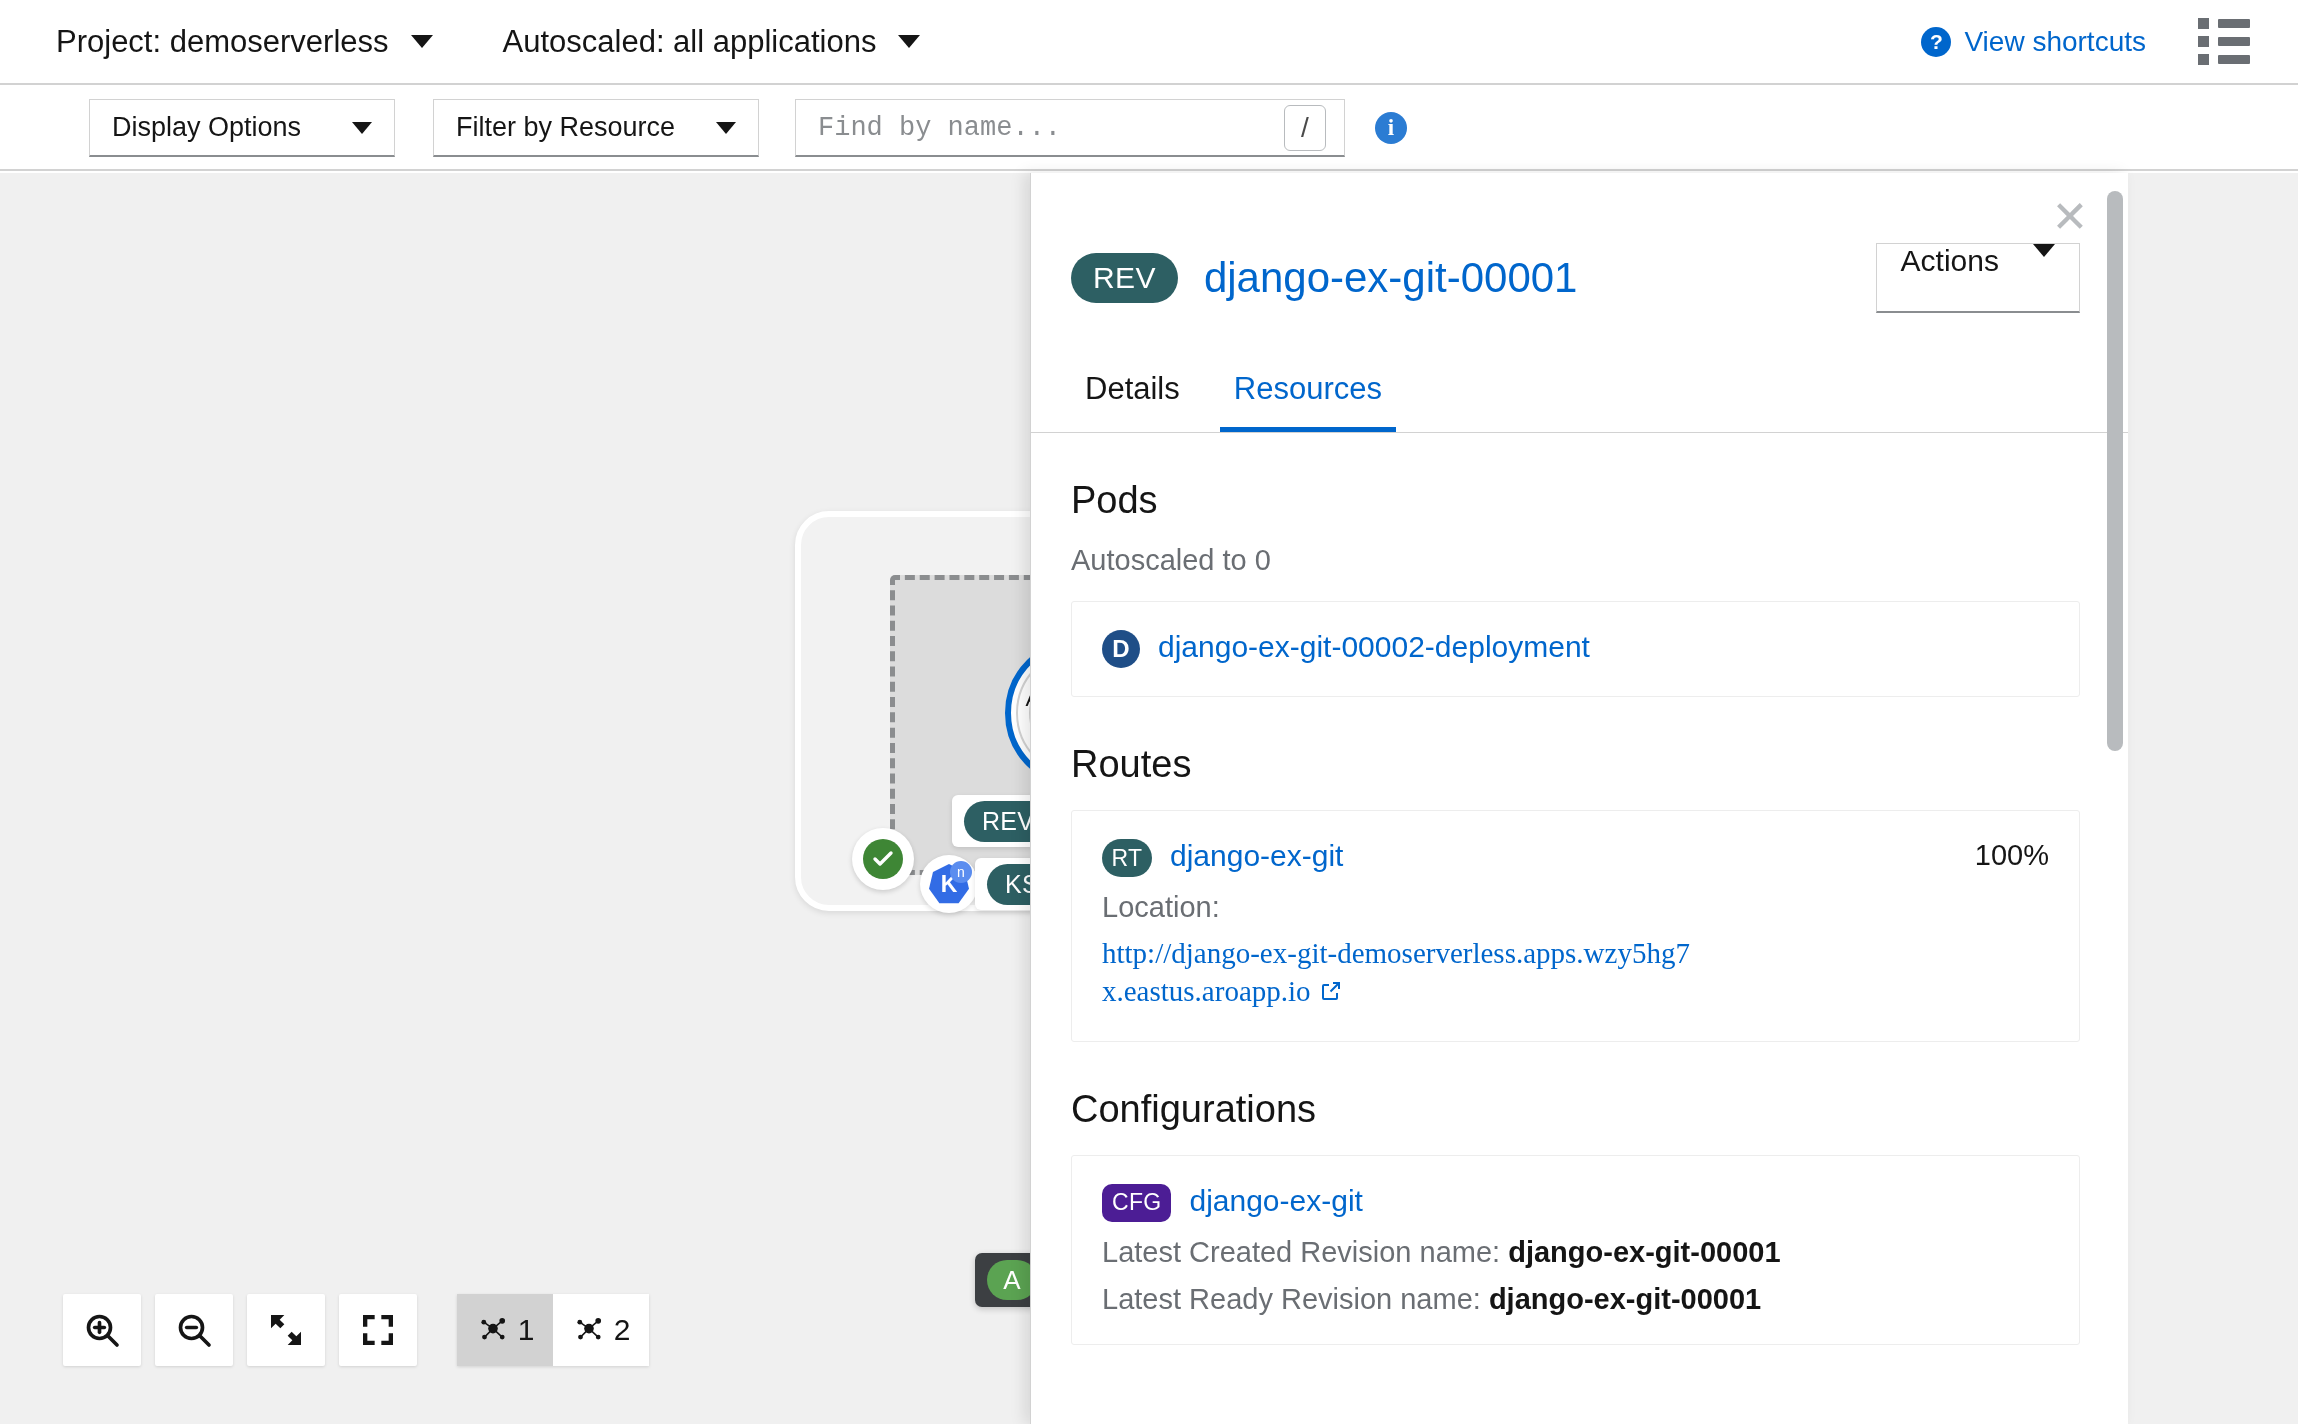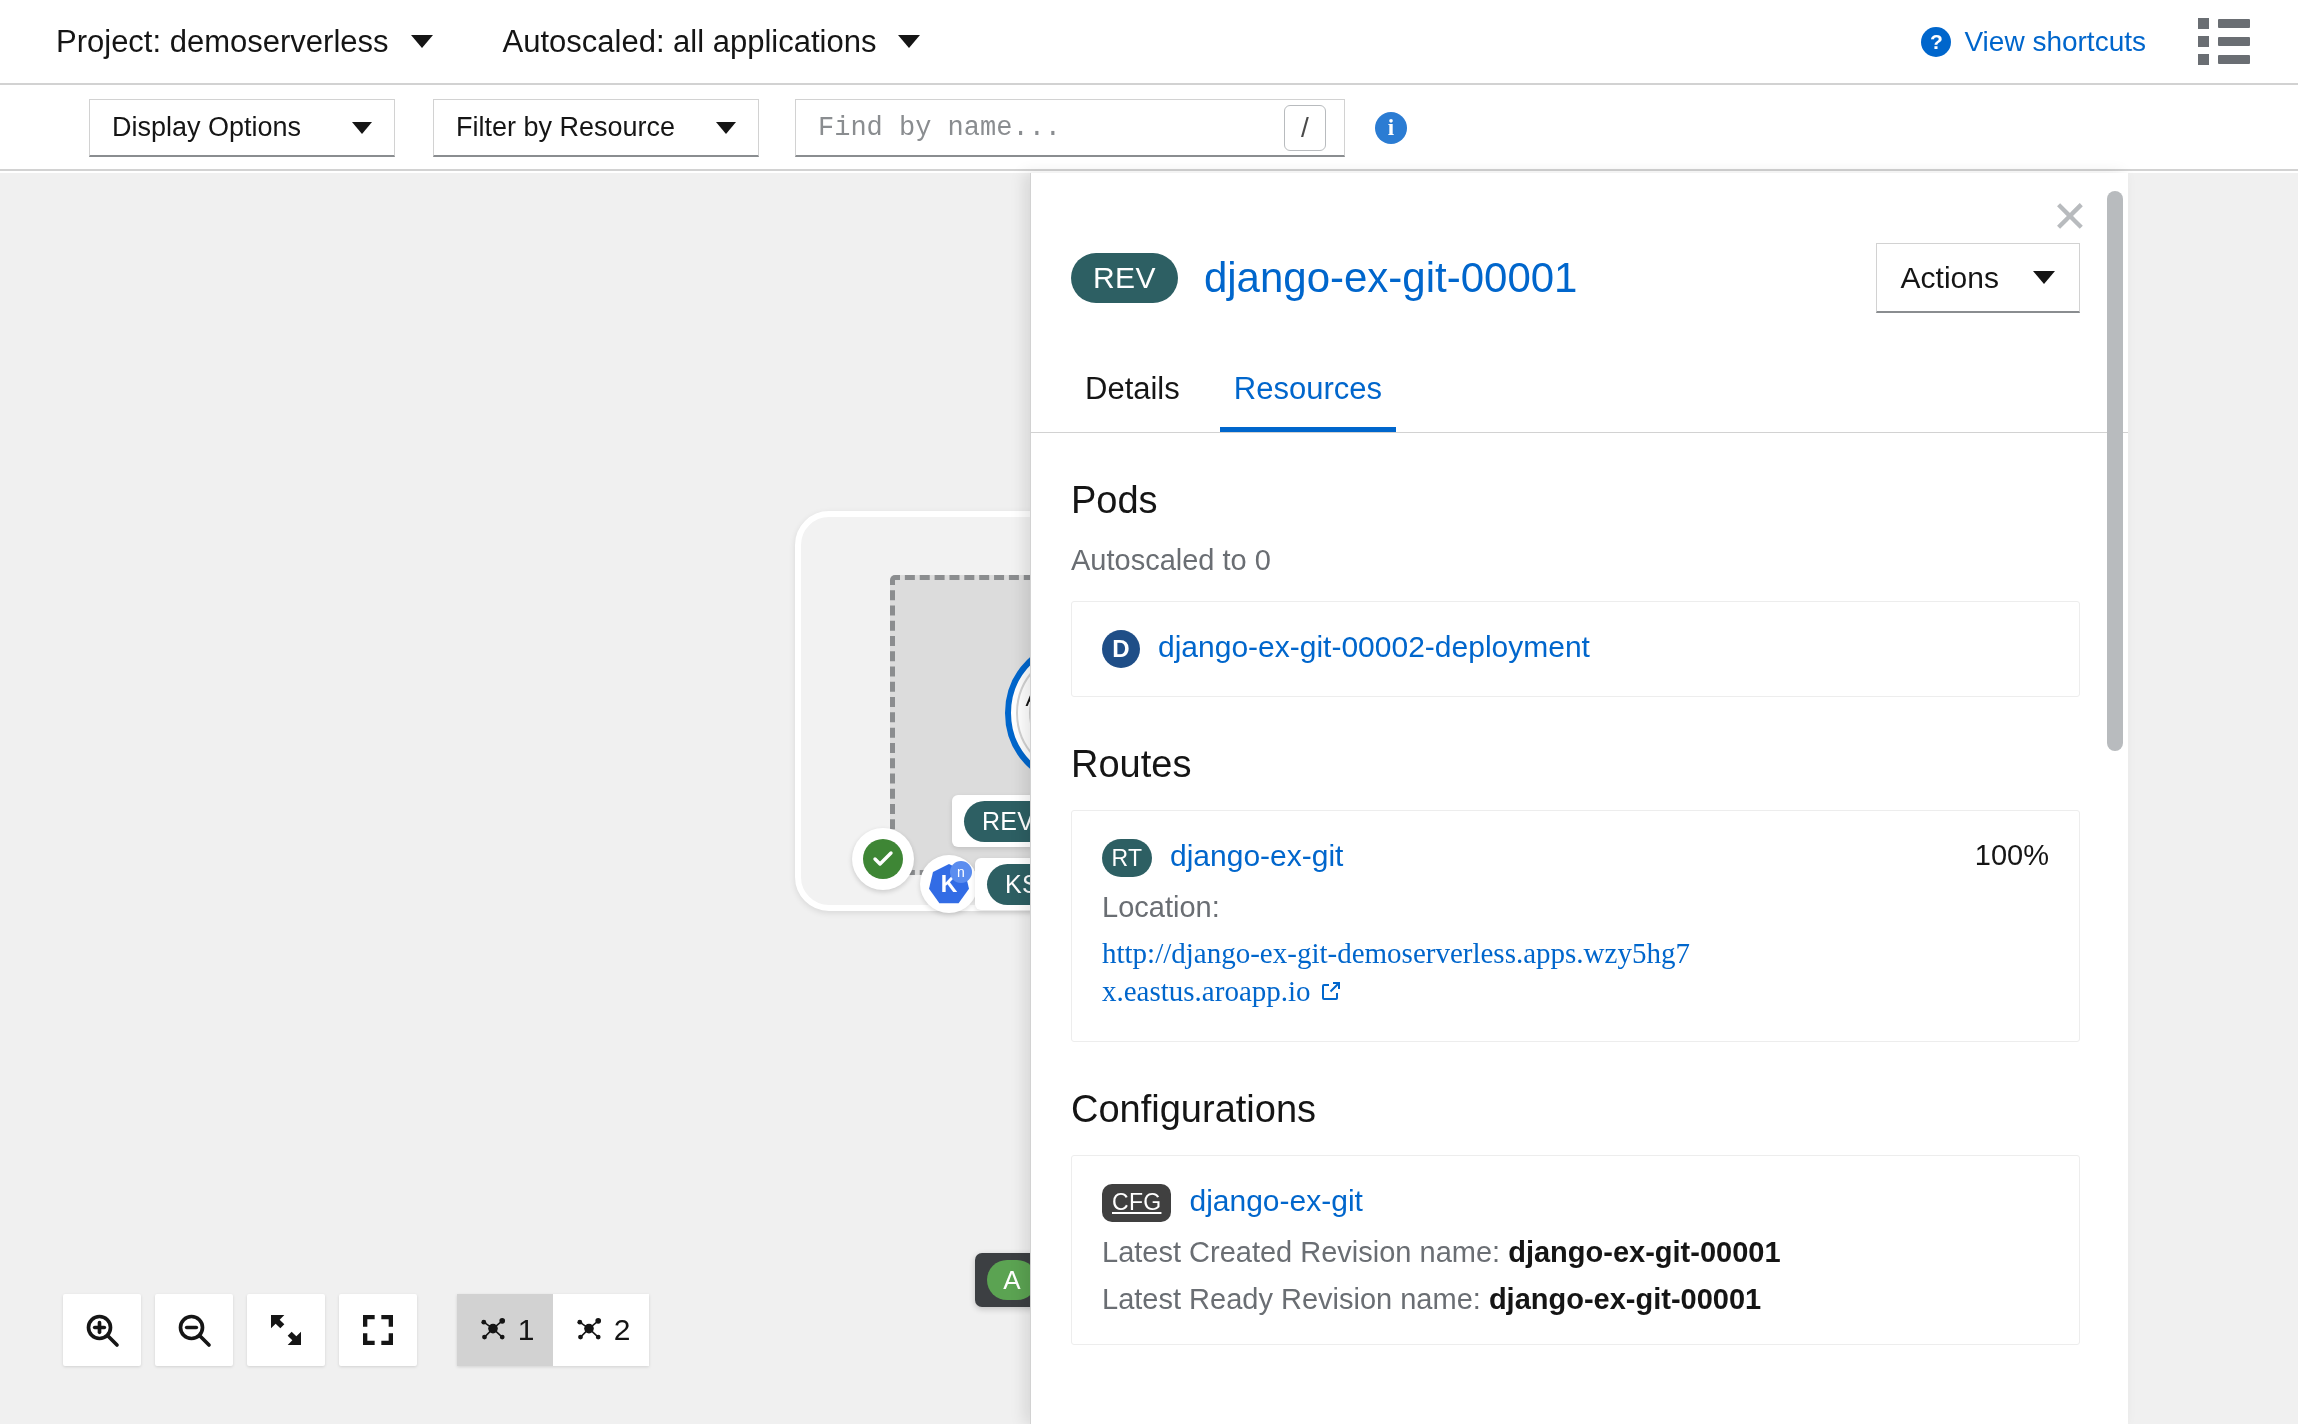--- a/index.html
+++ b/index.html
@@ -224,21 +224,21 @@
     background: #2d5f63; color: #fff; border-radius: 30px;
     padding: 8px 22px; font-size: 30px; letter-spacing: .4px; flex: none;
   }
   .panel-title {
     margin-left: 26px; font-size: 42px; color: #0066cc; cursor: pointer;
     white-space: nowrap; overflow: hidden; text-overflow: ellipsis;
   }
   .actions-btn {
     margin-left: auto; flex: none; height: 70px; min-width: 200px;
     border: 1px solid #d2d2d2; border-bottom: 2px solid #8a8d90; background: #fff;
-    display: flex; align-items: center; justify-content: space-between;
+    display: flex; justify-content: space-between;
     padding: 0 24px; cursor: pointer;
   }
   .actions-btn .lbl { font-size: 30px; color: #151515; }
   .actions-btn .caret { margin-left: 34px; border-top-color: #151515; }
 
   .tabs {
     display: flex; align-items: flex-end; gap: 0;
     border-bottom: 1px solid #d2d2d2; padding: 0 40px; flex: none;
   }
   .tab {
@@ -261,23 +261,22 @@
     display: flex; align-items: center; justify-content: center;
   }
   .res-chip.circle {
     width: 38px; height: 38px; border-radius: 50%; background: #1f4e87;
     font-size: 24px; font-weight: 600;
   }
   .res-chip.rt {
     width: 50px; height: 38px; border-radius: 20px; background: #2d5f63;
   }
   .res-chip.cfg {
-    min-width: 66px; height: 38px; border-radius: 10px; background: #404040;
+    min-width: 66px; height: 38px; border-radius: 10px; background: #4c1d95;
     padding: 0 10px;
-    text-decoration: underline;
   }
   .res-link { margin-left: 18px; color: #0066cc; font-size: 30px; cursor: pointer; }
   .pct { margin-left: auto; font-size: 29px; color: #151515; flex: none; padding-left: 20px; }
   .loc-label { margin-top: 14px; font-size: 29px; color: #6a6e73; }
   .url-link {
     margin-top: 10px; font-size: 29px; color: #0066cc; cursor: pointer;
     line-height: 1.32; word-break: break-all; max-width: 600px; font-family: Liberation Serif, serif;
   }
   .ext-ico { display: inline-block; margin-left: 8px; vertical-align: -2px; }
   .ext-ico svg { width: 24px; height: 24px; stroke: #0066cc; fill: none; stroke-width: 2; }

